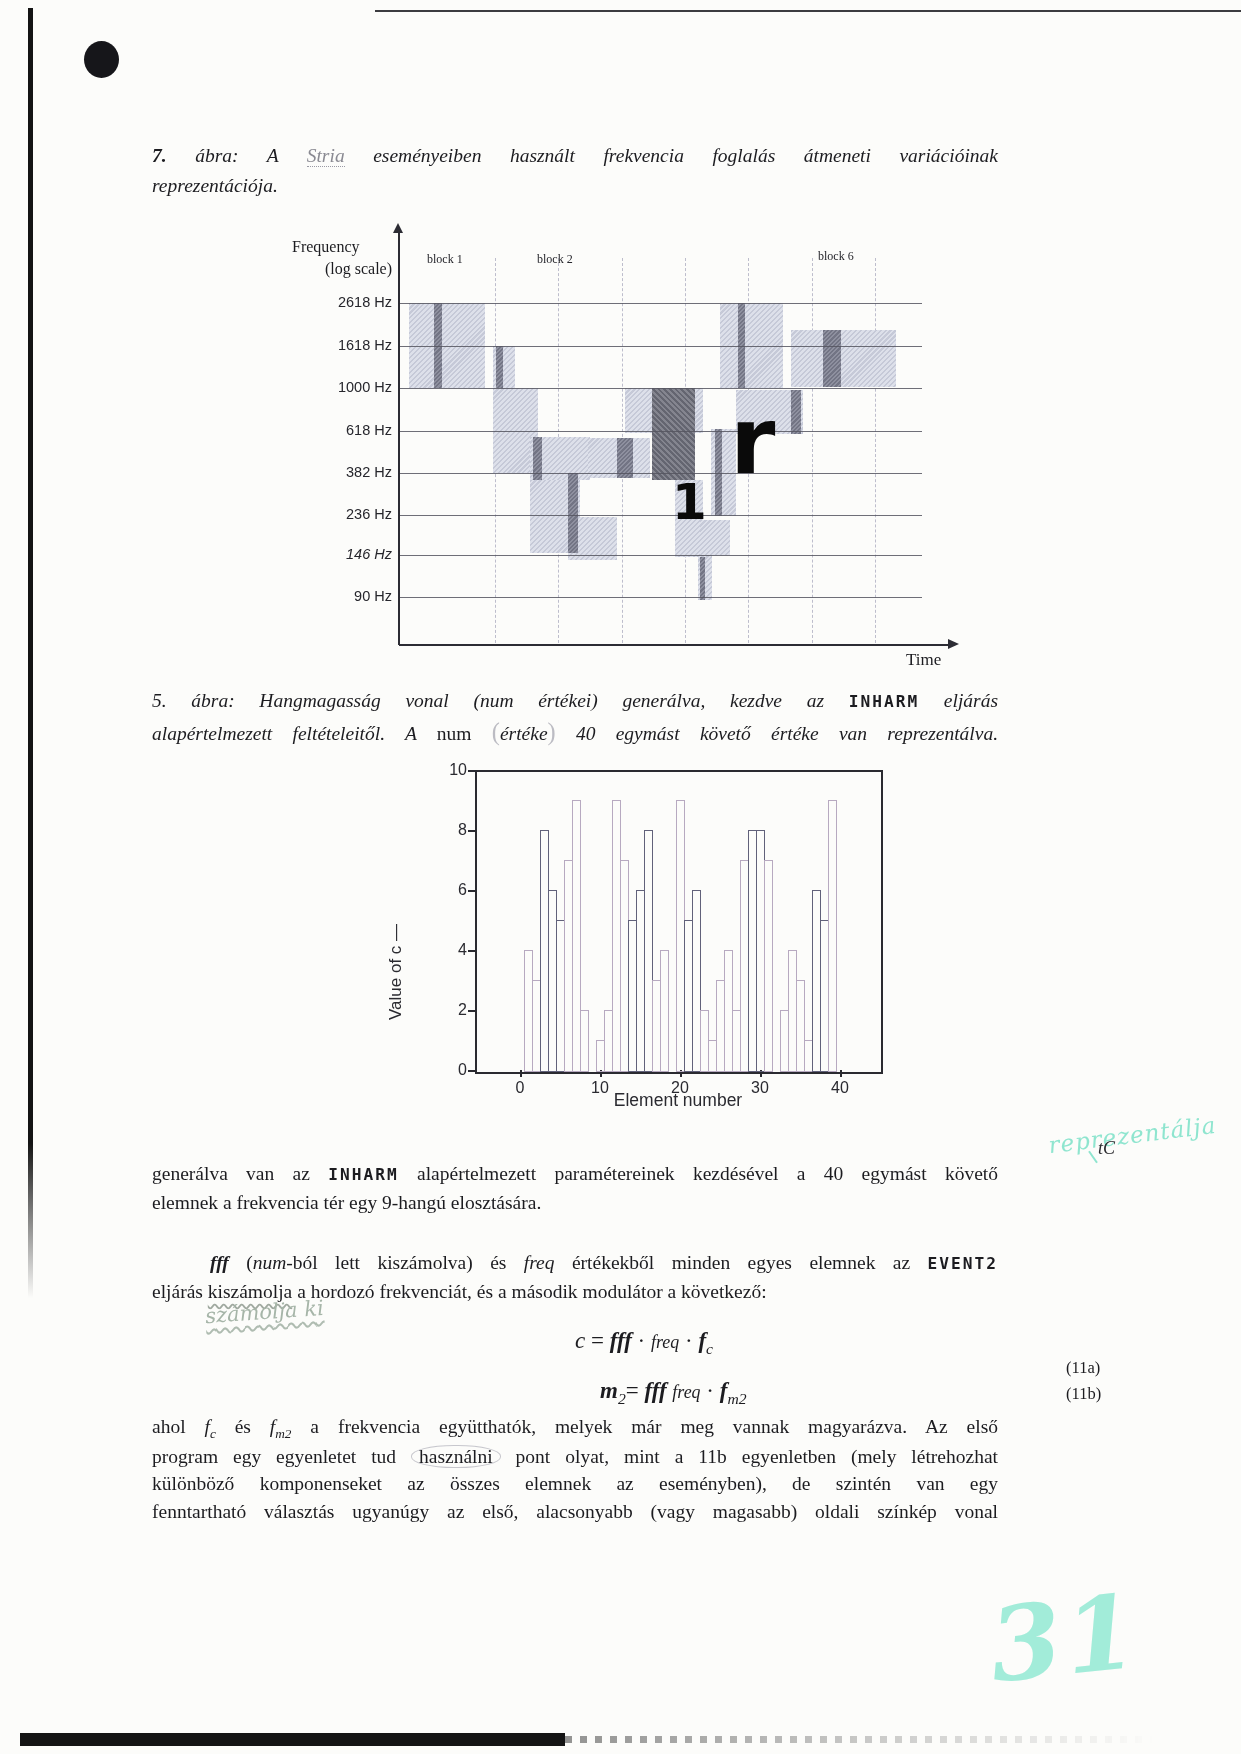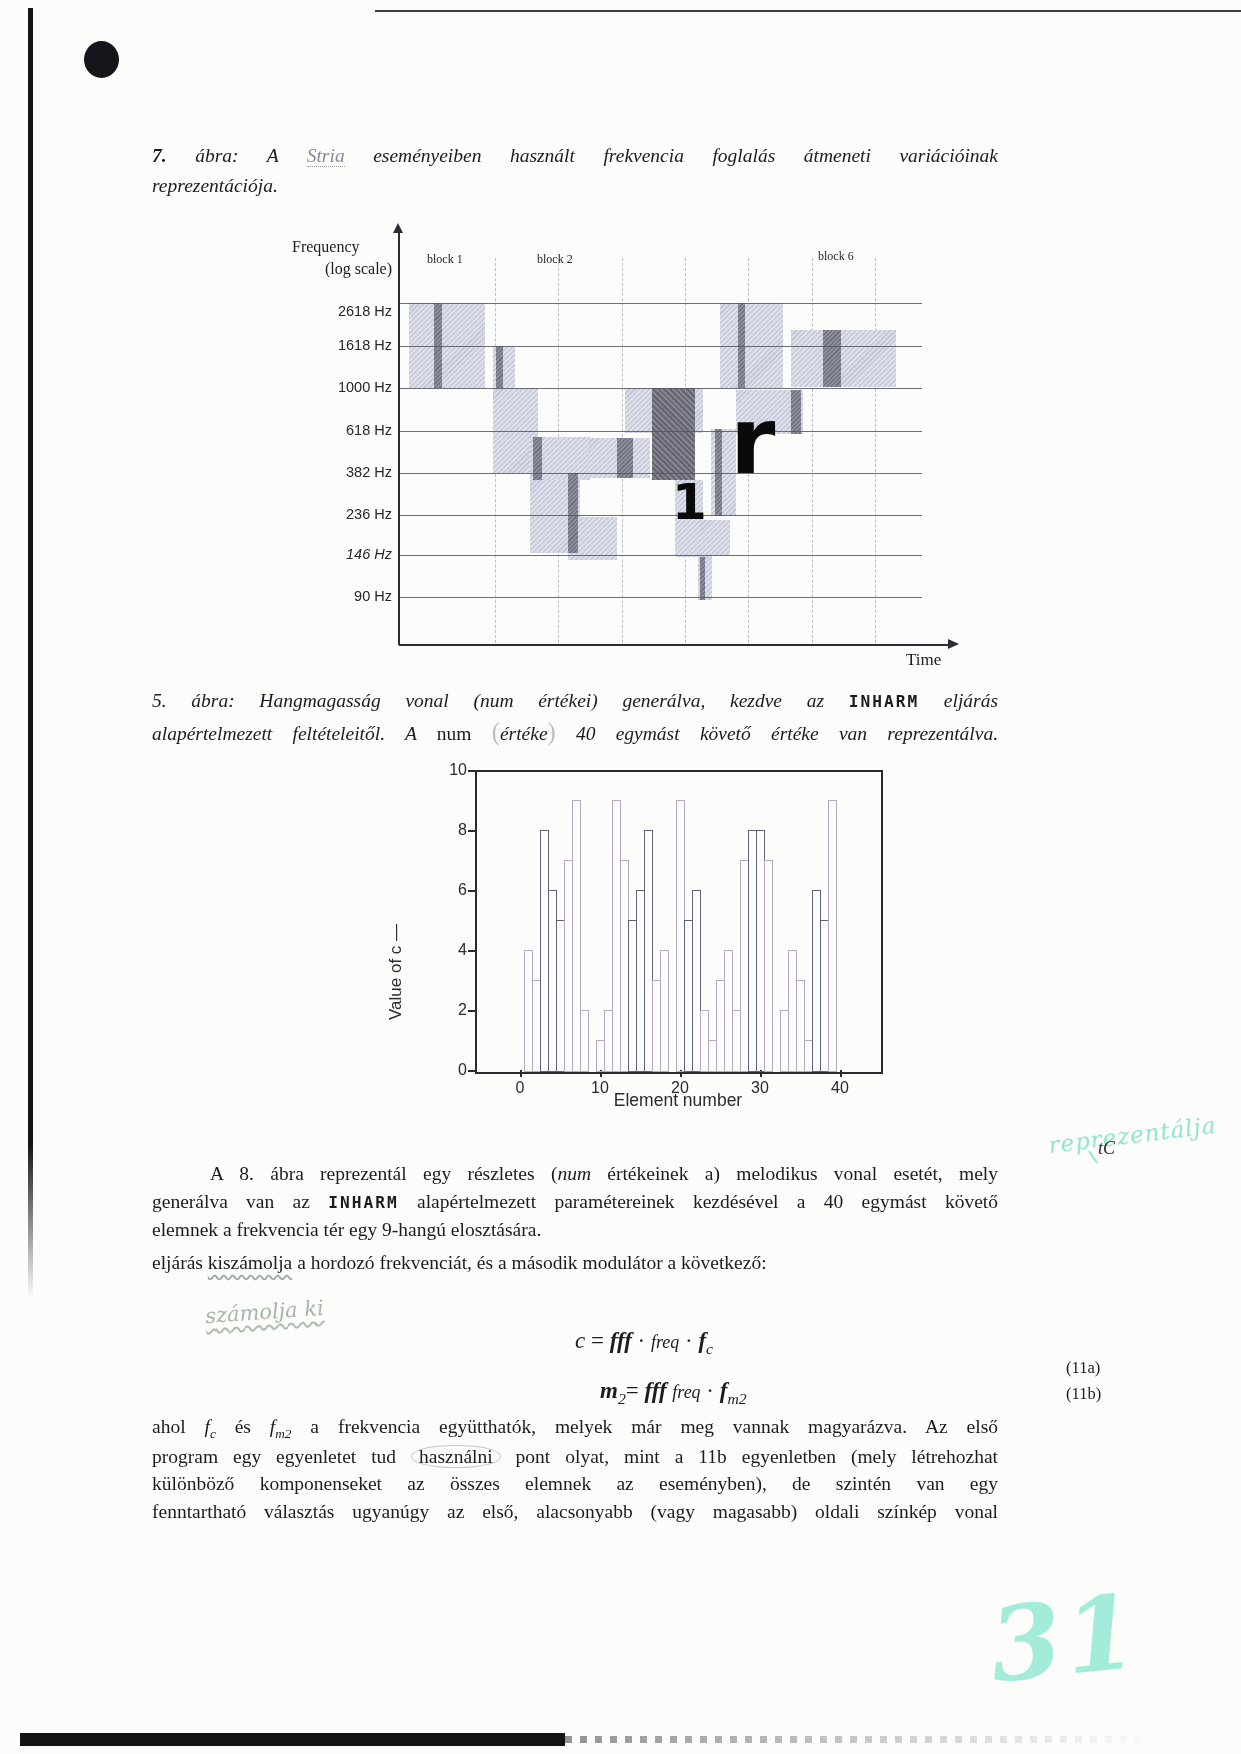--- a/index.html
+++ b/index.html
@@ -108,21 +108,21 @@
         <div class="dblock" style="left: 496px; top: 346px; width: 7px; height: 42px;"></div>
         <div class="dblock" style="left: 533px; top: 437px; width: 9px; height: 43px;"></div>
         <div class="dblock" style="left: 568px; top: 473px; width: 10px; height: 80px;"></div>
         <div class="dblock" style="left: 617px; top: 438px; width: 16px; height: 40px;"></div>
         <div class="dblock" style="left: 715px; top: 429px; width: 7px; height: 87px;"></div>
         <div class="dblock" style="left: 738px; top: 303px; width: 7px; height: 85px;"></div>
         <div class="dblock" style="left: 823px; top: 330px; width: 18px; height: 57px;"></div>
         <div class="dblock" style="left: 700px; top: 557px; width: 5px; height: 43px;"></div>
         <div class="dblock" style="left: 791px; top: 390px; width: 10px; height: 44px;"></div>
         <div class="gline" style="left: 399px; top: 303px; width: 523px;"></div>
-        <div class="ytick-lab" style="left: 300px; top: 294px; margin-top: 9px;">2618 Hz</div>
+        <div class="ytick-lab" style="left: 300px; top: 294px;">2618 Hz</div>
         <div class="gline" style="left: 399px; top: 346px; width: 523px;"></div>
         <div class="ytick-lab" style="left: 300px; top: 337px;">1618 Hz</div>
         <div class="gline" style="left: 399px; top: 388px; width: 523px;"></div>
         <div class="ytick-lab" style="left: 300px; top: 379px;">1000 Hz</div>
         <div class="gline" style="left: 399px; top: 431px; width: 523px;"></div>
         <div class="ytick-lab" style="left: 300px; top: 422px;">618 Hz</div>
         <div class="gline" style="left: 399px; top: 473px; width: 523px;"></div>
         <div class="ytick-lab" style="left: 300px; top: 464px;">382 Hz</div>
         <div class="gline" style="left: 399px; top: 515px; width: 523px;"></div>
         <div class="ytick-lab" style="left: 300px; top: 506px;">236 Hz</div>
@@ -211,26 +211,26 @@
         <div class="bar dark" style="left: 820px; top: 920px; width: 7px; height: 150px;"></div>
         <div class="bar" style="left: 828px; top: 800px; width: 7px; height: 270px;"></div>
       </div>
   </div>
 
   <div class="hand" style="left:1048px;top:1122px;font-size:23px;color:#8fe5cf;transform:rotate(-7deg);letter-spacing:1px;">reprezentálja</div>
   <div class="abs" style="left:1098px;top:1138px;font-style:italic;font-size:18px;color:#2a2a2e;">tC</div>
   <div class="abs" style="left:1086px;top:1156px;width:14px;height:2px;background:#8fe5cf;transform:rotate(55deg);"></div>
 
   <div class="abs para" id="para-a" style="top:1160px;">
-      <div class="tline just indent"><span class="seg-r">A 8. ábra reprezentál egy részletes (</span><span class="seg-i">num</span><span class="seg-r"> értékeinek a) melodikus vonal esetét, mely</span></div>
       <div class="tline just"><span class="seg-r">generálva van az </span><span class="seg-m">INHARM</span><span class="seg-r"> alapértelmezett paramétereinek kezdésével a 40 egymást követő</span></div>
       <div class="tline"><span class="seg-r">elemnek a frekvencia tér egy 9-hangú elosztására.</span></div>
     </div>
 
   <div class="abs para" id="para-b" style="top:1249px;">
+      <div class="tline just indent"><span class="seg-bi">fff</span><span class="seg-r"> (</span><span class="seg-i">num</span><span class="seg-r">-ból lett kiszámolva)  és </span><span class="seg-i">freq</span><span class="seg-r">  értékekből  minden  egyes  elemnek  az </span><span class="seg-m">EVENT2</span></div>
       <div class="tline"><span class="seg-r">eljárás </span><span class="seg-ru">kiszámolja</span><span class="seg-r"> a hordozó frekvenciát, és a második modulátor a következő:</span></div>
     </div>
 
   <div class="hand" style="left:205px;top:1300px;font-size:21px;color:#a6b5a8;transform:rotate(-4deg);text-decoration:underline wavy rgba(166,181,168,.9);text-underline-offset:5px;">számolja ki</div>
 
   <div id="equations">
       <div class="eq" style="left: 575px; top: 1328px;"><span class="seg-i">c</span><span class="seg-r"> = </span><span class="seg-bi">fff</span><span class="seg-r"> · </span><span class="seg-is">freq</span><span class="seg-r">  · </span><span class="seg-bi">f</span><span class="seg-sub">c</span></div>
       <div class="eq-num" style="left: 1066px; top: 1334px; margin-top: 24px;">(11a)</div>
       <div class="eq" style="left: 600px; top: 1378px;"><span class="seg-bi">m</span><span class="seg-sub">2</span><span class="seg-r">= </span><span class="seg-bi">fff</span><span class="seg-r">   </span><span class="seg-is">freq</span><span class="seg-r">   · </span><span class="seg-bi">f</span><span class="seg-sub">m2</span></div>
       <div class="eq-num" style="left: 1066px; top: 1384px;">(11b)</div>

